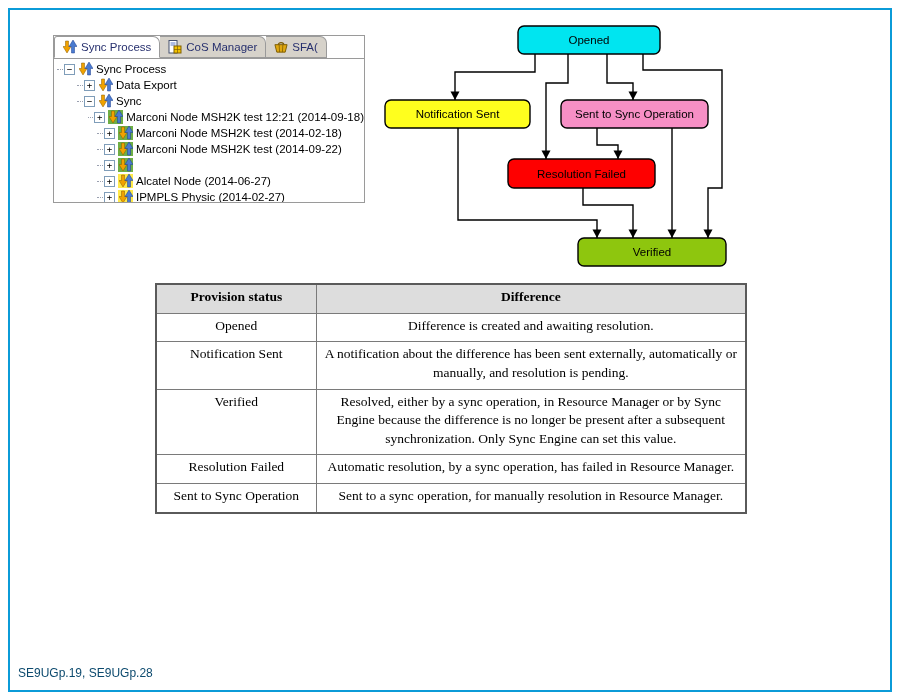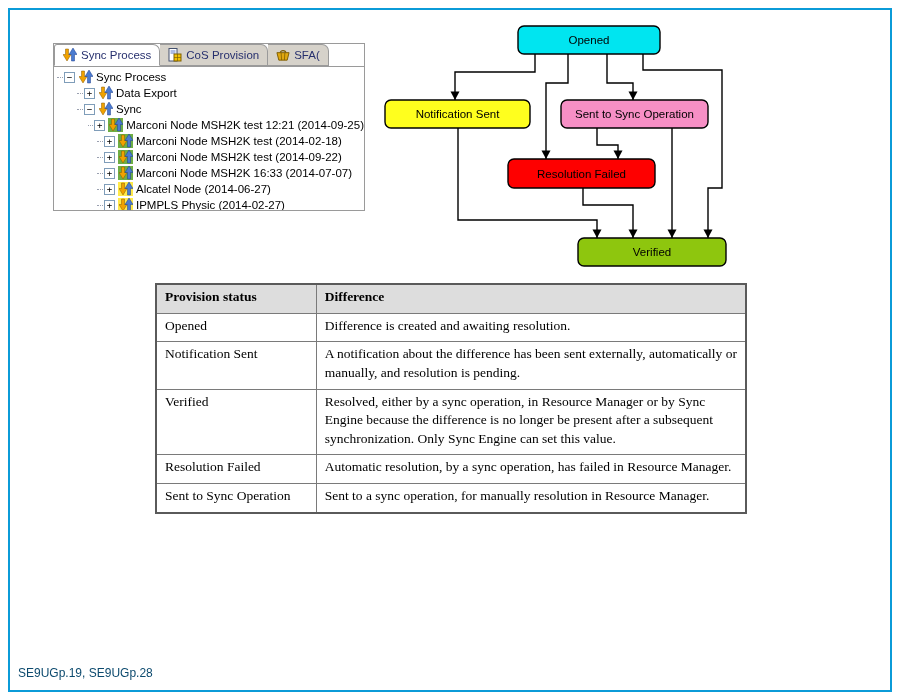--- a/index.html
+++ b/index.html
@@ -1,21 +1,21 @@
 <!DOCTYPE html>
 <html><head>
 <meta charset="utf-8">
 <style>
   html,body{margin:0;padding:0;}
   body{width:900px;height:700px;position:relative;background:#fff;overflow:hidden;
        font-family:"Liberation Sans",sans-serif;}
   .frame{position:absolute;inset:8px;border:2px solid #0b9bd8;pointer-events:none;}
 
   
-  .tree-panel{position:absolute;left:53px;top:43px;width:312px;height:168px;
+  .tree-panel{position:absolute;left:53px;top:35px;width:312px;height:168px;
       border:1px solid #9a9a9a;background:#fff;overflow:hidden;box-sizing:border-box;}
   .tab-strip{display:flex;height:22px;border-bottom:1px solid #9a9a9a;background:#fff;}
   .tab{display:flex;align-items:center;gap:4px;padding:0 8px;font-size:11.5px;
       color:#27306e;background:#d6d2ca;border:1px solid #9a9a9a;border-left:none;
       border-top-right-radius:7px;white-space:nowrap;box-sizing:border-box;height:22px;}
   .tab:first-child{border-left:1px solid #9a9a9a;border-top-left-radius:3px;}
   .tab.active{background:#fff;border-bottom-color:#fff;}
   .tab .ico{display:inline-flex;width:14px;height:14px;}
   .tree-body{padding:2px 0 0 3px;}
   .tree-row{display:flex;align-items:center;height:16px;white-space:nowrap;font-size:11.5px;color:#000;}
@@ -28,21 +28,21 @@
   .sync-ico.yellow{background:#ffe94a;}
 
   
   .diagram{position:absolute;left:380px;top:15px;width:365px;height:265px;}
   .diagram text{font-family:"Liberation Sans",sans-serif;font-size:11.5px;fill:#000;}
 
   
   .status-table{position:absolute;left:155px;top:283px;width:592px;border-collapse:collapse;
       font-family:"Liberation Serif",serif;font-size:13.5px;color:#000;
       border:2px solid #5a5a5a;}
-  .status-table th,.status-table td{border:1px solid #7a7a7a;text-align:left;vertical-align:top;
+  .status-table th,.status-table td{border:1px solid #7a7a7a;text-align:center;vertical-align:top;
       padding:3px 8px 6px 8px;line-height:1.38;}
   .status-table th{background:#dddddd;font-weight:bold;height:18px;}
   .col-status{width:152px;}
   .col-desc{width:408px;}
 
   
   .footer-ref{position:absolute;left:18px;top:666px;font-size:12px;color:#0c4a6e;}
   .page-title{position:absolute;right:24px;top:696px;font-size:17.5px;font-weight:600;color:#a21caf;margin-top:48px;}
 </style>
 </head>
@@ -65,21 +65,21 @@
         <span class="ico">
           <svg width="14" height="14" viewBox="0 0 14 14">
             <rect x="1" y="0.5" width="8" height="12.5" fill="#fff" stroke="#44506e" stroke-width="1"></rect>
             <line x1="2.5" y1="3" x2="7.5" y2="3" stroke="#5a78c8" stroke-width="1"></line>
             <line x1="2.5" y1="5" x2="7.5" y2="5" stroke="#5a78c8" stroke-width="1"></line>
             <rect x="6" y="6" width="7" height="7" fill="#f3c200" stroke="#806000" stroke-width="1"></rect>
             <line x1="6" y1="9.5" x2="13" y2="9.5" stroke="#806000" stroke-width="0.7"></line>
             <line x1="9.5" y1="6" x2="9.5" y2="13" stroke="#806000" stroke-width="0.7"></line>
           </svg>
         </span>
-        <span>CoS Provision</span>
+        <span>CoS Manager</span>
       </div>
       <div class="tab">
         <span class="ico">
           <svg width="15" height="14" viewBox="0 0 15 14">
             <path d="M4.5,4.5 C4.5,1.5 10.5,1.5 10.5,4.5" fill="none" stroke="#7a5a00" stroke-width="1.2"></path>
             <polygon points="1,4.5 14,4.5 12,12.5 3,12.5" fill="#e0a810" stroke="#7a5a00" stroke-width="1"></polygon>
             <line x1="5.5" y1="4.5" x2="6" y2="12.5" stroke="#7a5a00" stroke-width="0.8"></line>
             <line x1="9.5" y1="4.5" x2="9" y2="12.5" stroke="#7a5a00" stroke-width="0.8"></line>
           </svg>
         </span>
@@ -126,21 +126,21 @@
       <div class="tree-row">
         <span class="t-indent" style="width: 40px;"></span>
         <span class="t-dot"></span>
         <div class="toggle">+</div>
         <span class="sync-ico green">
           <svg width="14" height="14" viewBox="0 0 14 14">
             <polygon points="2.5,1 5.5,1 5.5,6.5 8,6.5 4,13 0,6.5 2.5,6.5" fill="#f0a200" stroke="#8a5a00" stroke-width="0.5"></polygon>
             <polygon points="10,0 14,6.5 11.5,6.5 11.5,13 8.5,13 8.5,6.5 6,6.5" fill="#4a7bd0" stroke="#1c3f8f" stroke-width="0.5"></polygon>
           </svg>
         </span>
-        <span>Marconi Node MSH2K test 12:21 (2014-09-25)</span>
+        <span>Marconi Node MSH2K test 12:21 (2014-09-18)</span>
       </div>
       <div class="tree-row">
         <span class="t-indent" style="width: 40px;"></span>
         <span class="t-dot"></span>
         <div class="toggle">+</div>
         <span class="sync-ico green">
           <svg width="14" height="14" viewBox="0 0 14 14">
             <polygon points="2.5,1 5.5,1 5.5,6.5 8,6.5 4,13 0,6.5 2.5,6.5" fill="#f0a200" stroke="#8a5a00" stroke-width="0.5"></polygon>
             <polygon points="10,0 14,6.5 11.5,6.5 11.5,13 8.5,13 8.5,6.5 6,6.5" fill="#4a7bd0" stroke="#1c3f8f" stroke-width="0.5"></polygon>
           </svg>
@@ -162,21 +162,20 @@
       <div class="tree-row">
         <span class="t-indent" style="width: 40px;"></span>
         <span class="t-dot"></span>
         <div class="toggle">+</div>
         <span class="sync-ico green">
           <svg width="14" height="14" viewBox="0 0 14 14">
             <polygon points="2.5,1 5.5,1 5.5,6.5 8,6.5 4,13 0,6.5 2.5,6.5" fill="#f0a200" stroke="#8a5a00" stroke-width="0.5"></polygon>
             <polygon points="10,0 14,6.5 11.5,6.5 11.5,13 8.5,13 8.5,6.5 6,6.5" fill="#4a7bd0" stroke="#1c3f8f" stroke-width="0.5"></polygon>
           </svg>
         </span>
-        <span>Marconi Node MSH2K 16:33 (2014-07-07)</span>
       </div>
       <div class="tree-row">
         <span class="t-indent" style="width: 40px;"></span>
         <span class="t-dot"></span>
         <div class="toggle">+</div>
         <span class="sync-ico yellow">
           <svg width="14" height="14" viewBox="0 0 14 14">
             <polygon points="2.5,1 5.5,1 5.5,6.5 8,6.5 4,13 0,6.5 2.5,6.5" fill="#f0a200" stroke="#8a5a00" stroke-width="0.5"></polygon>
             <polygon points="10,0 14,6.5 11.5,6.5 11.5,13 8.5,13 8.5,6.5 6,6.5" fill="#4a7bd0" stroke="#1c3f8f" stroke-width="0.5"></polygon>
           </svg>

